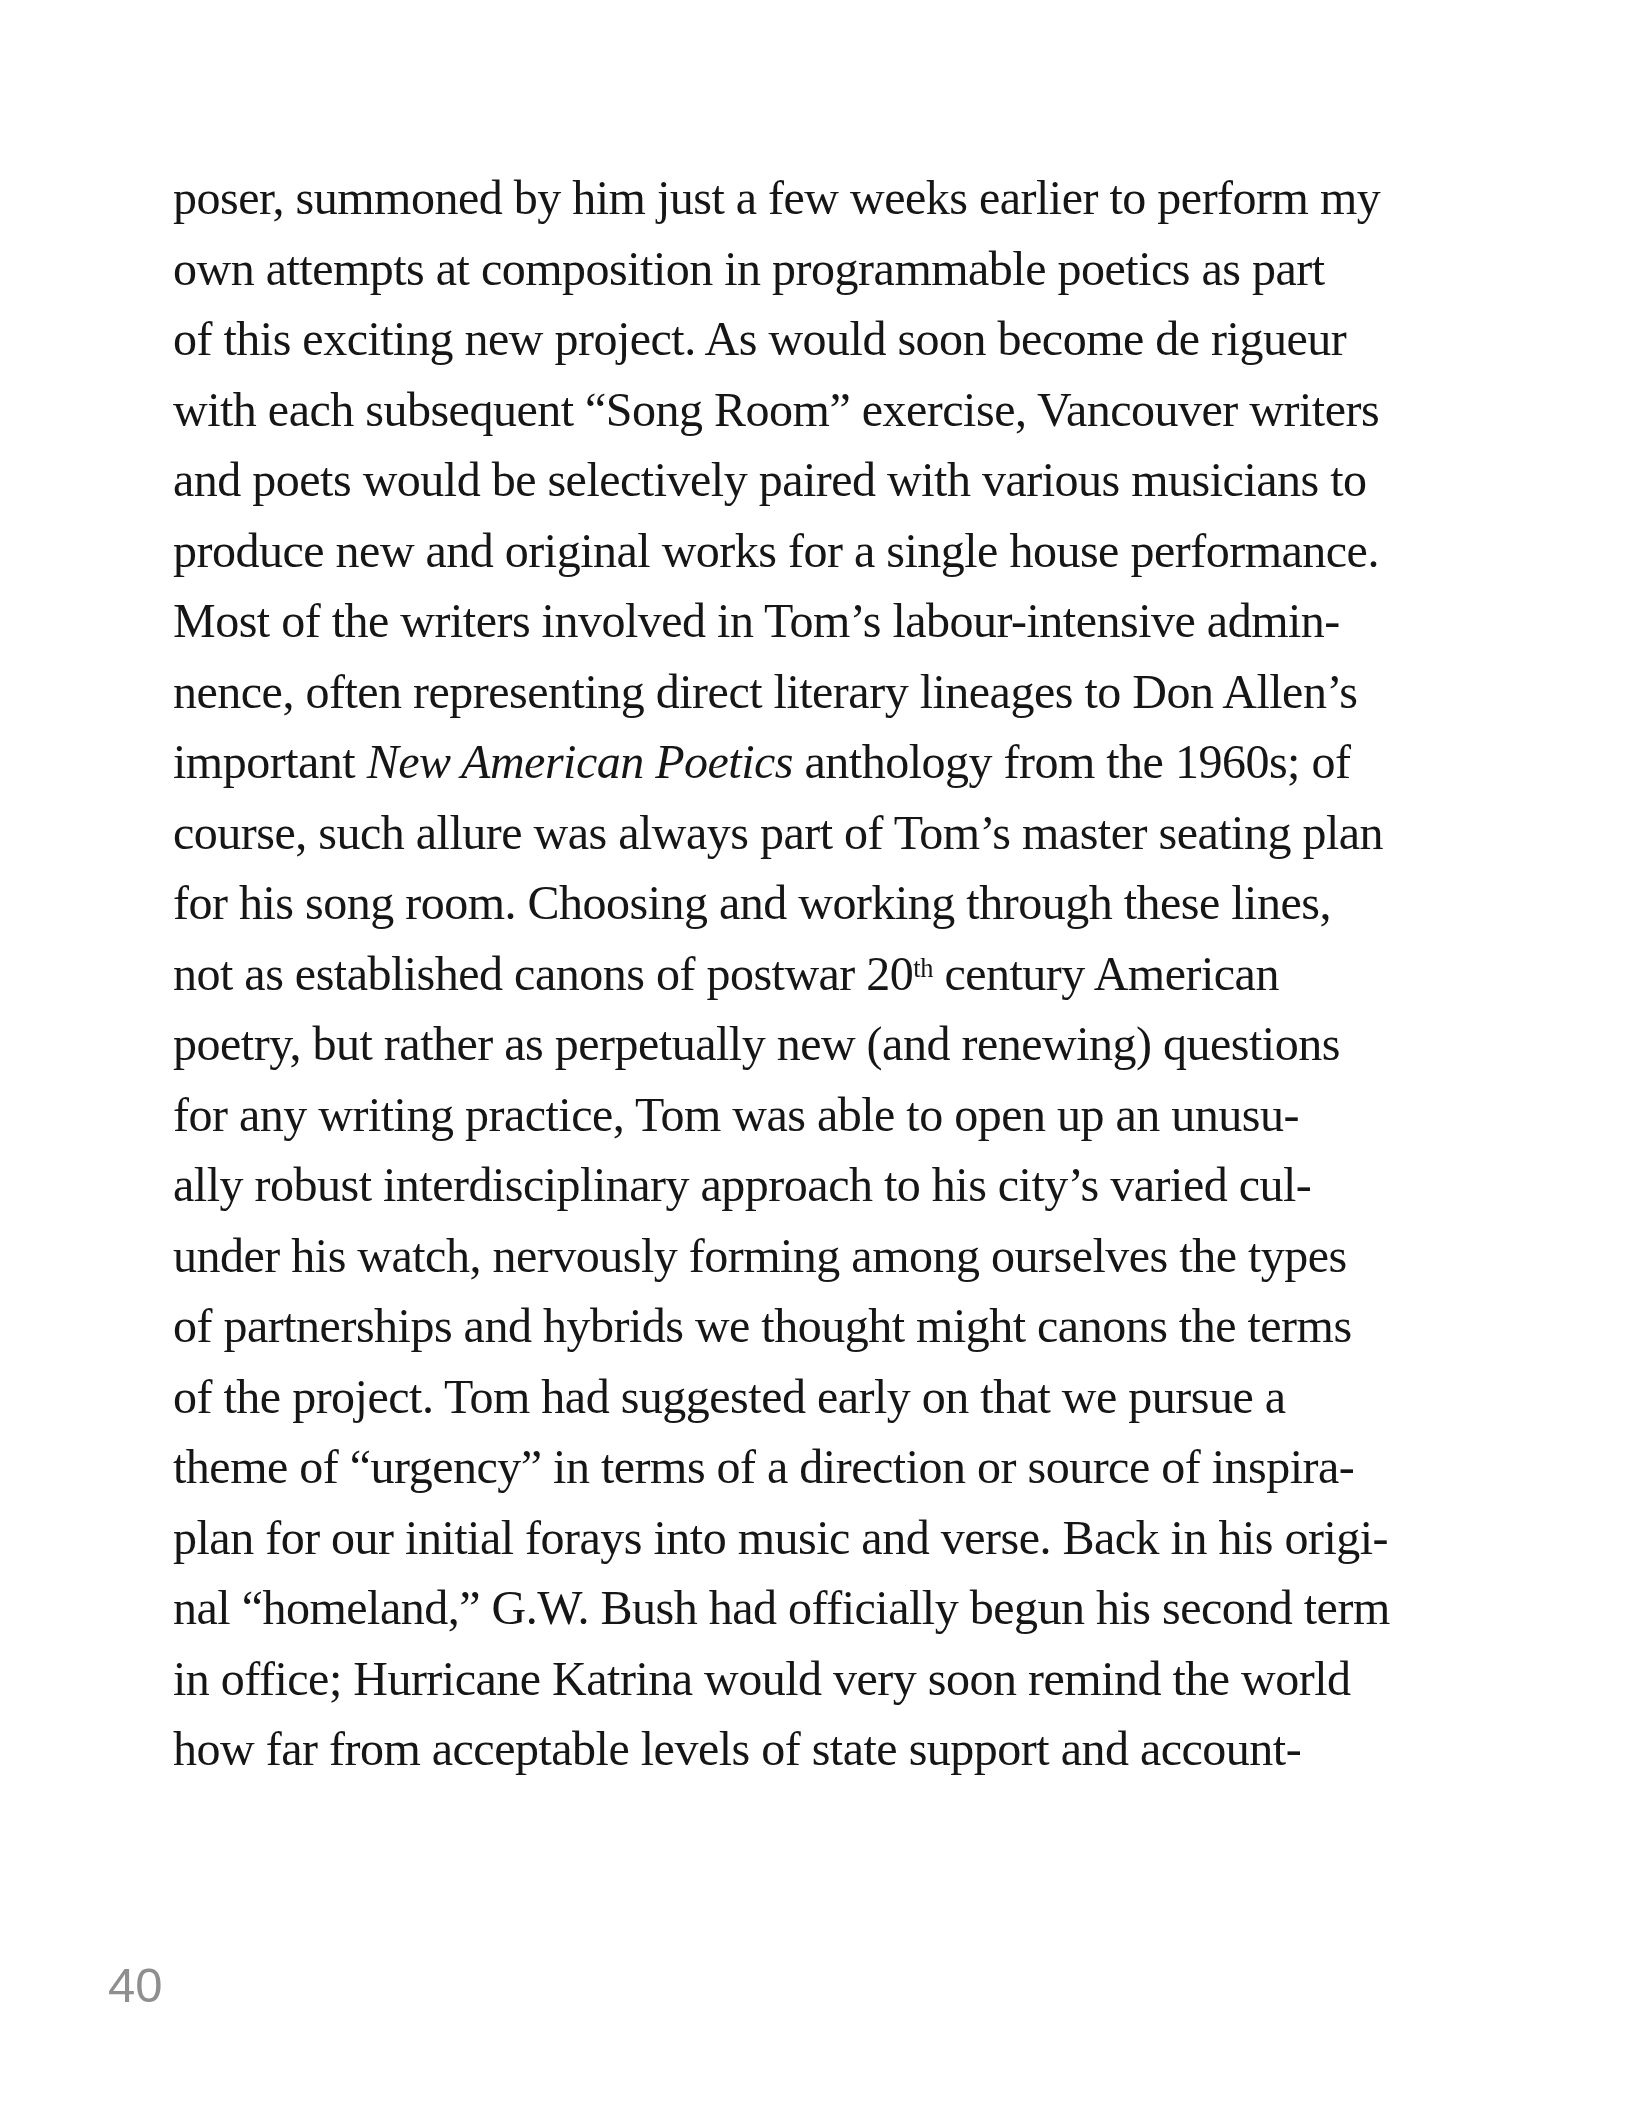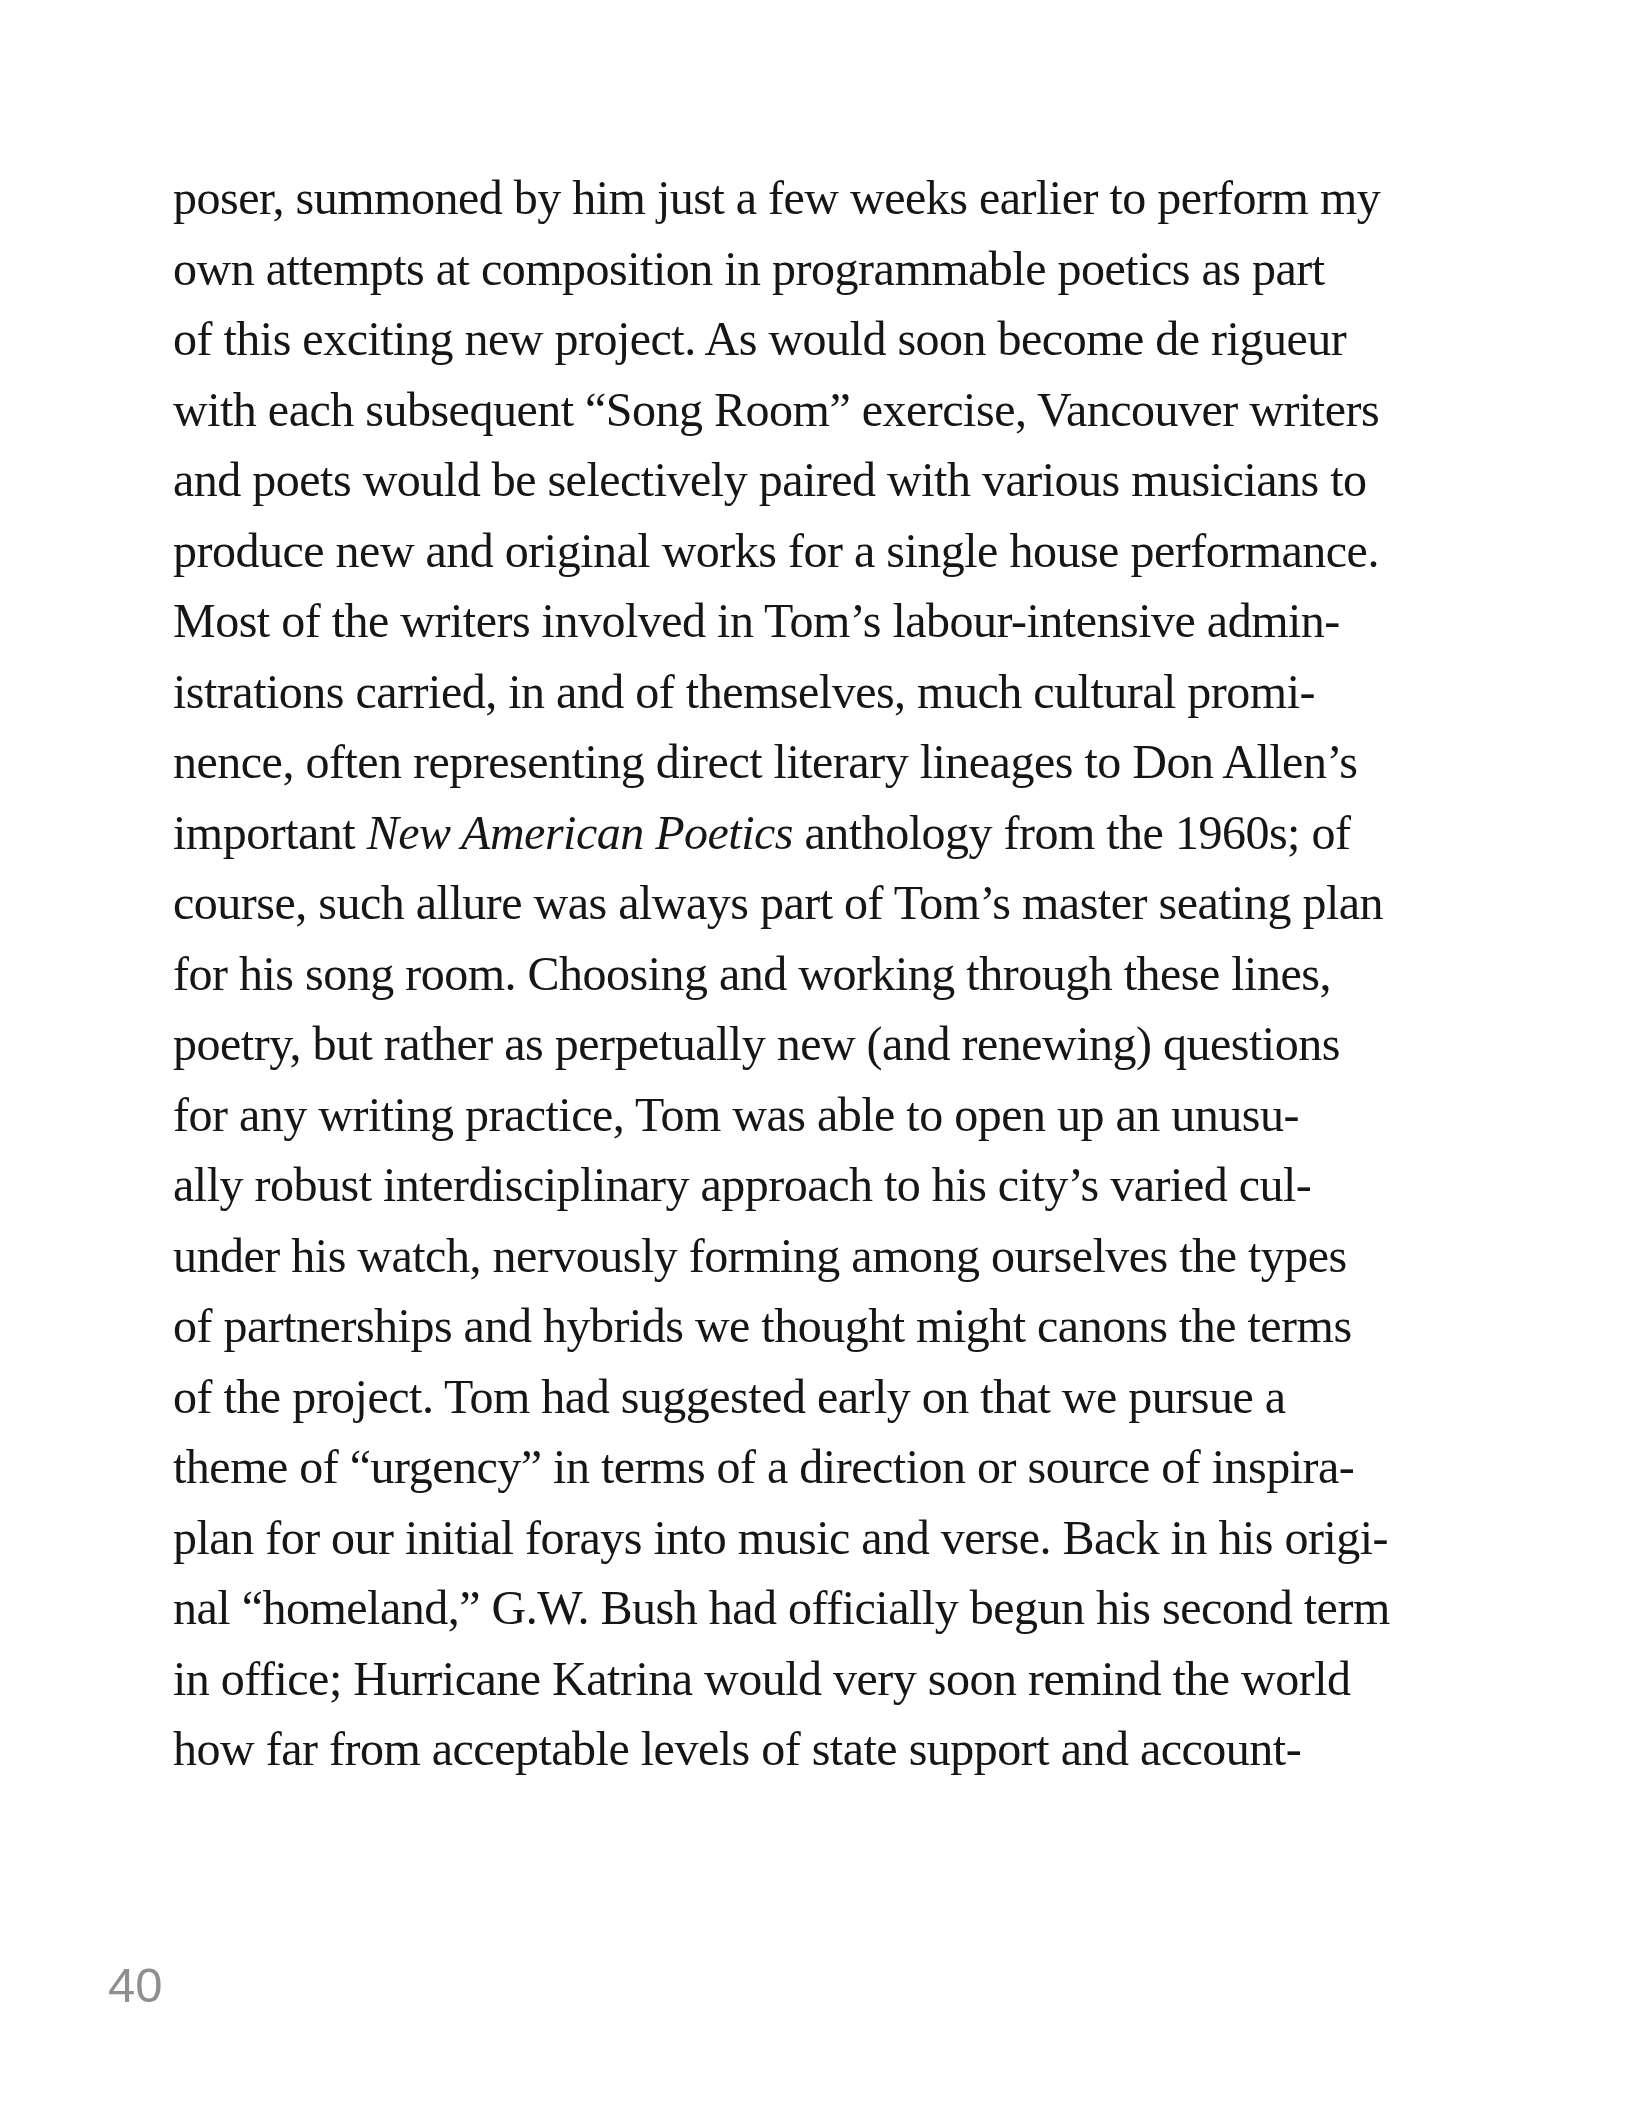--- a/index.html
+++ b/index.html
@@ -50,25 +50,25 @@
 
 <div class="page">
   <div class="body-text">
       <div class="line"><span>poser, summoned by him just a few weeks earlier to perform my</span></div>
       <div class="line"><span>own attempts at composition in programmable poetics as part</span></div>
       <div class="line"><span>of this exciting new project. As would soon become de rigueur</span></div>
       <div class="line"><span>with each subsequent “Song Room” exercise, Vancouver writers</span></div>
       <div class="line"><span>and poets would be selectively paired with various musicians to</span></div>
       <div class="line"><span>produce new and original works for a single house performance.</span></div>
       <div class="line"><span>Most of the writers involved in Tom’s labour-intensive admin-</span></div>
-      <div class="line"><span>istrations carried, in and of themselves, much cultural promi-</span></div>
       <div class="line"><span>nence, often representing direct literary lineages to Don Allen’s</span></div>
       <div class="line"><span>important </span><span class="seg-italic">New American Poetics</span><span> anthology from the 1960s; of</span></div>
       <div class="line"><span>course, such allure was always part of Tom’s master seating plan</span></div>
       <div class="line"><span>for his song room. Choosing and working through these lines,</span></div>
+      <div class="line"><span>not as established canons of postwar 20</span><span class="seg-sup">th</span><span> century American</span></div>
       <div class="line"><span>poetry, but rather as perpetually new (and renewing) questions</span></div>
       <div class="line"><span>for any writing practice, Tom was able to open up an unusu-</span></div>
       <div class="line"><span>ally robust interdisciplinary approach to his city’s varied cul-</span></div>
       <div class="line"><span>under his watch, nervously forming among ourselves the types</span></div>
       <div class="line"><span>of partnerships and hybrids we thought might canons the terms</span></div>
       <div class="line"><span>of the project. Tom had suggested early on that we pursue a</span></div>
       <div class="line"><span>theme of “urgency” in terms of a direction or source of inspira-</span></div>
       <div class="line"><span>plan for our initial forays into music and verse. Back in his origi-</span></div>
       <div class="line"><span>nal “homeland,” G.W. Bush had officially begun his second term</span></div>
       <div class="line"><span>in office; Hurricane Katrina would very soon remind the world</span></div>

